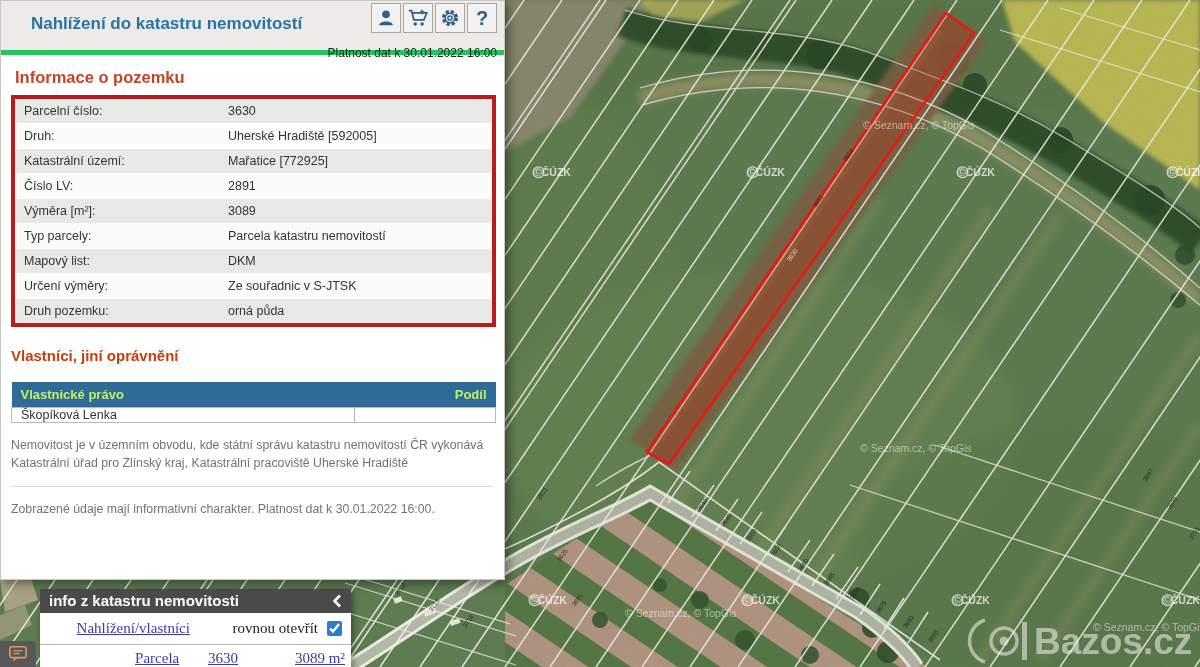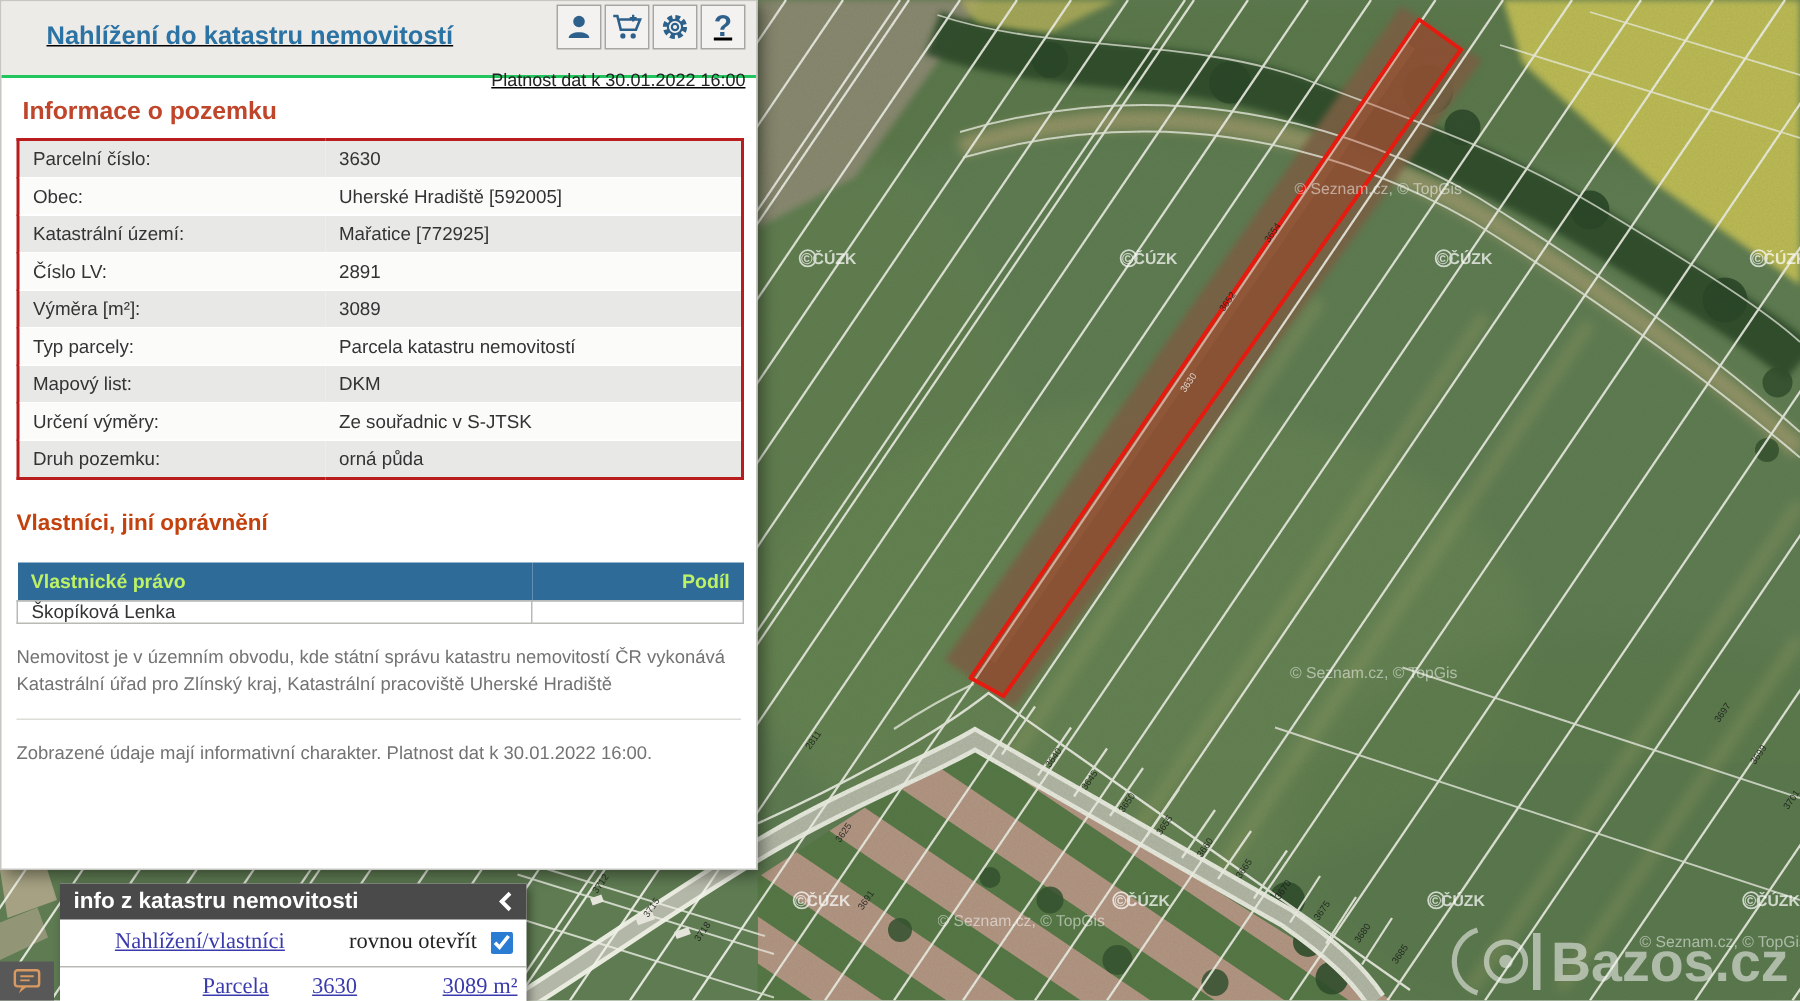--- a/index.html
+++ b/index.html
@@ -5,35 +5,35 @@
   html,body{margin:0;padding:0;background:#fff;}
   .stage{position:relative;width:1200px;height:667px;overflow:hidden;
          font-family:"Liberation Sans",sans-serif;}
   svg.map{position:absolute;left:0;top:0;}
 
   
   .panel{position:absolute;left:0;top:0;width:505px;height:580px;background:#fff;
          border:1px solid #c6c6c2;box-sizing:border-box;
          box-shadow:3px 3px 10px rgba(0,0,0,.45);}
   .panel-top{display:flex;justify-content:space-between;align-items:flex-start;
-             background:#edebe8;border-bottom:2px solid #22c55e;height:49px;text-decoration:underline;}
+             background:#edebe8;border-bottom:5px solid #22c55e;height:49px;}
   .app-title{margin:13px 0 0 30px;font-size:17px;font-weight:bold;color:#2a73a4;}
   .top-right{display:flex;flex-direction:column;align-items:flex-end;padding-right:7px;}
   .icon-row{display:flex;gap:2px;margin-top:2px;}
   .icon-btn{width:30px;height:30px;background:#f3f2f0;border:1px solid #a6a6a2;
             display:flex;align-items:center;justify-content:center;cursor:pointer;box-sizing:border-box;}
   .help-glyph{font-size:20px;font-weight:bold;color:#2e608c;line-height:1;}
   .validity{font-size:12px;color:#222;margin-top:13px;white-space:nowrap;}
 
   .panel-body{padding:0;}
   h2.sec{margin:13px 10px 8px 14px;font-size:16.5px;font-weight:bold;color:#c0462b;}
   h3.sec{margin:20px 10px 18px 10px;font-size:15px;font-weight:600;color:#c2410c;}
 
   table.info{border-collapse:collapse;width:485px;margin:0 10px;font-size:12.5px;color:#333;
-             border:2px solid #b91c1c;}
+             border:4px solid #b91c1c;}
   table.info td{padding:5px 9px;}
   table.info tr.odd{background:#e8e8e6;}
   table.info tr.even{background:#fbfbfa;}
   table.info tr+tr td{border-top:1px solid #fff;}
   td.lbl{width:186px;}
 
   table.owners{border-collapse:collapse;width:485px;margin:0 10px;font-size:12.5px;color:#333;}
   table.owners th{background:#2e6b99;color:#bef264;font-size:13px;font-weight:bold;
                   padding:5px 9px;text-align:left;}
   table.owners th.right{text-align:right;}
@@ -338,21 +338,21 @@
     <div class="panel-body">
       <h2 class="sec">Informace o pozemku</h2>
 
       <table class="info">
         <tbody>
           <tr class="odd">
               <td class="lbl">Parcelní číslo:</td>
               <td>3630</td>
             </tr>
           <tr class="even">
-              <td class="lbl">Obec:</td>
+              <td class="lbl">Druh:</td>
               <td>Uherské Hradiště [592005]</td>
             </tr>
           <tr class="odd">
               <td class="lbl">Katastrální území:</td>
               <td>Mařatice [772925]</td>
             </tr>
           <tr class="even">
               <td class="lbl">Číslo LV:</td>
               <td>2891</td>
             </tr>

